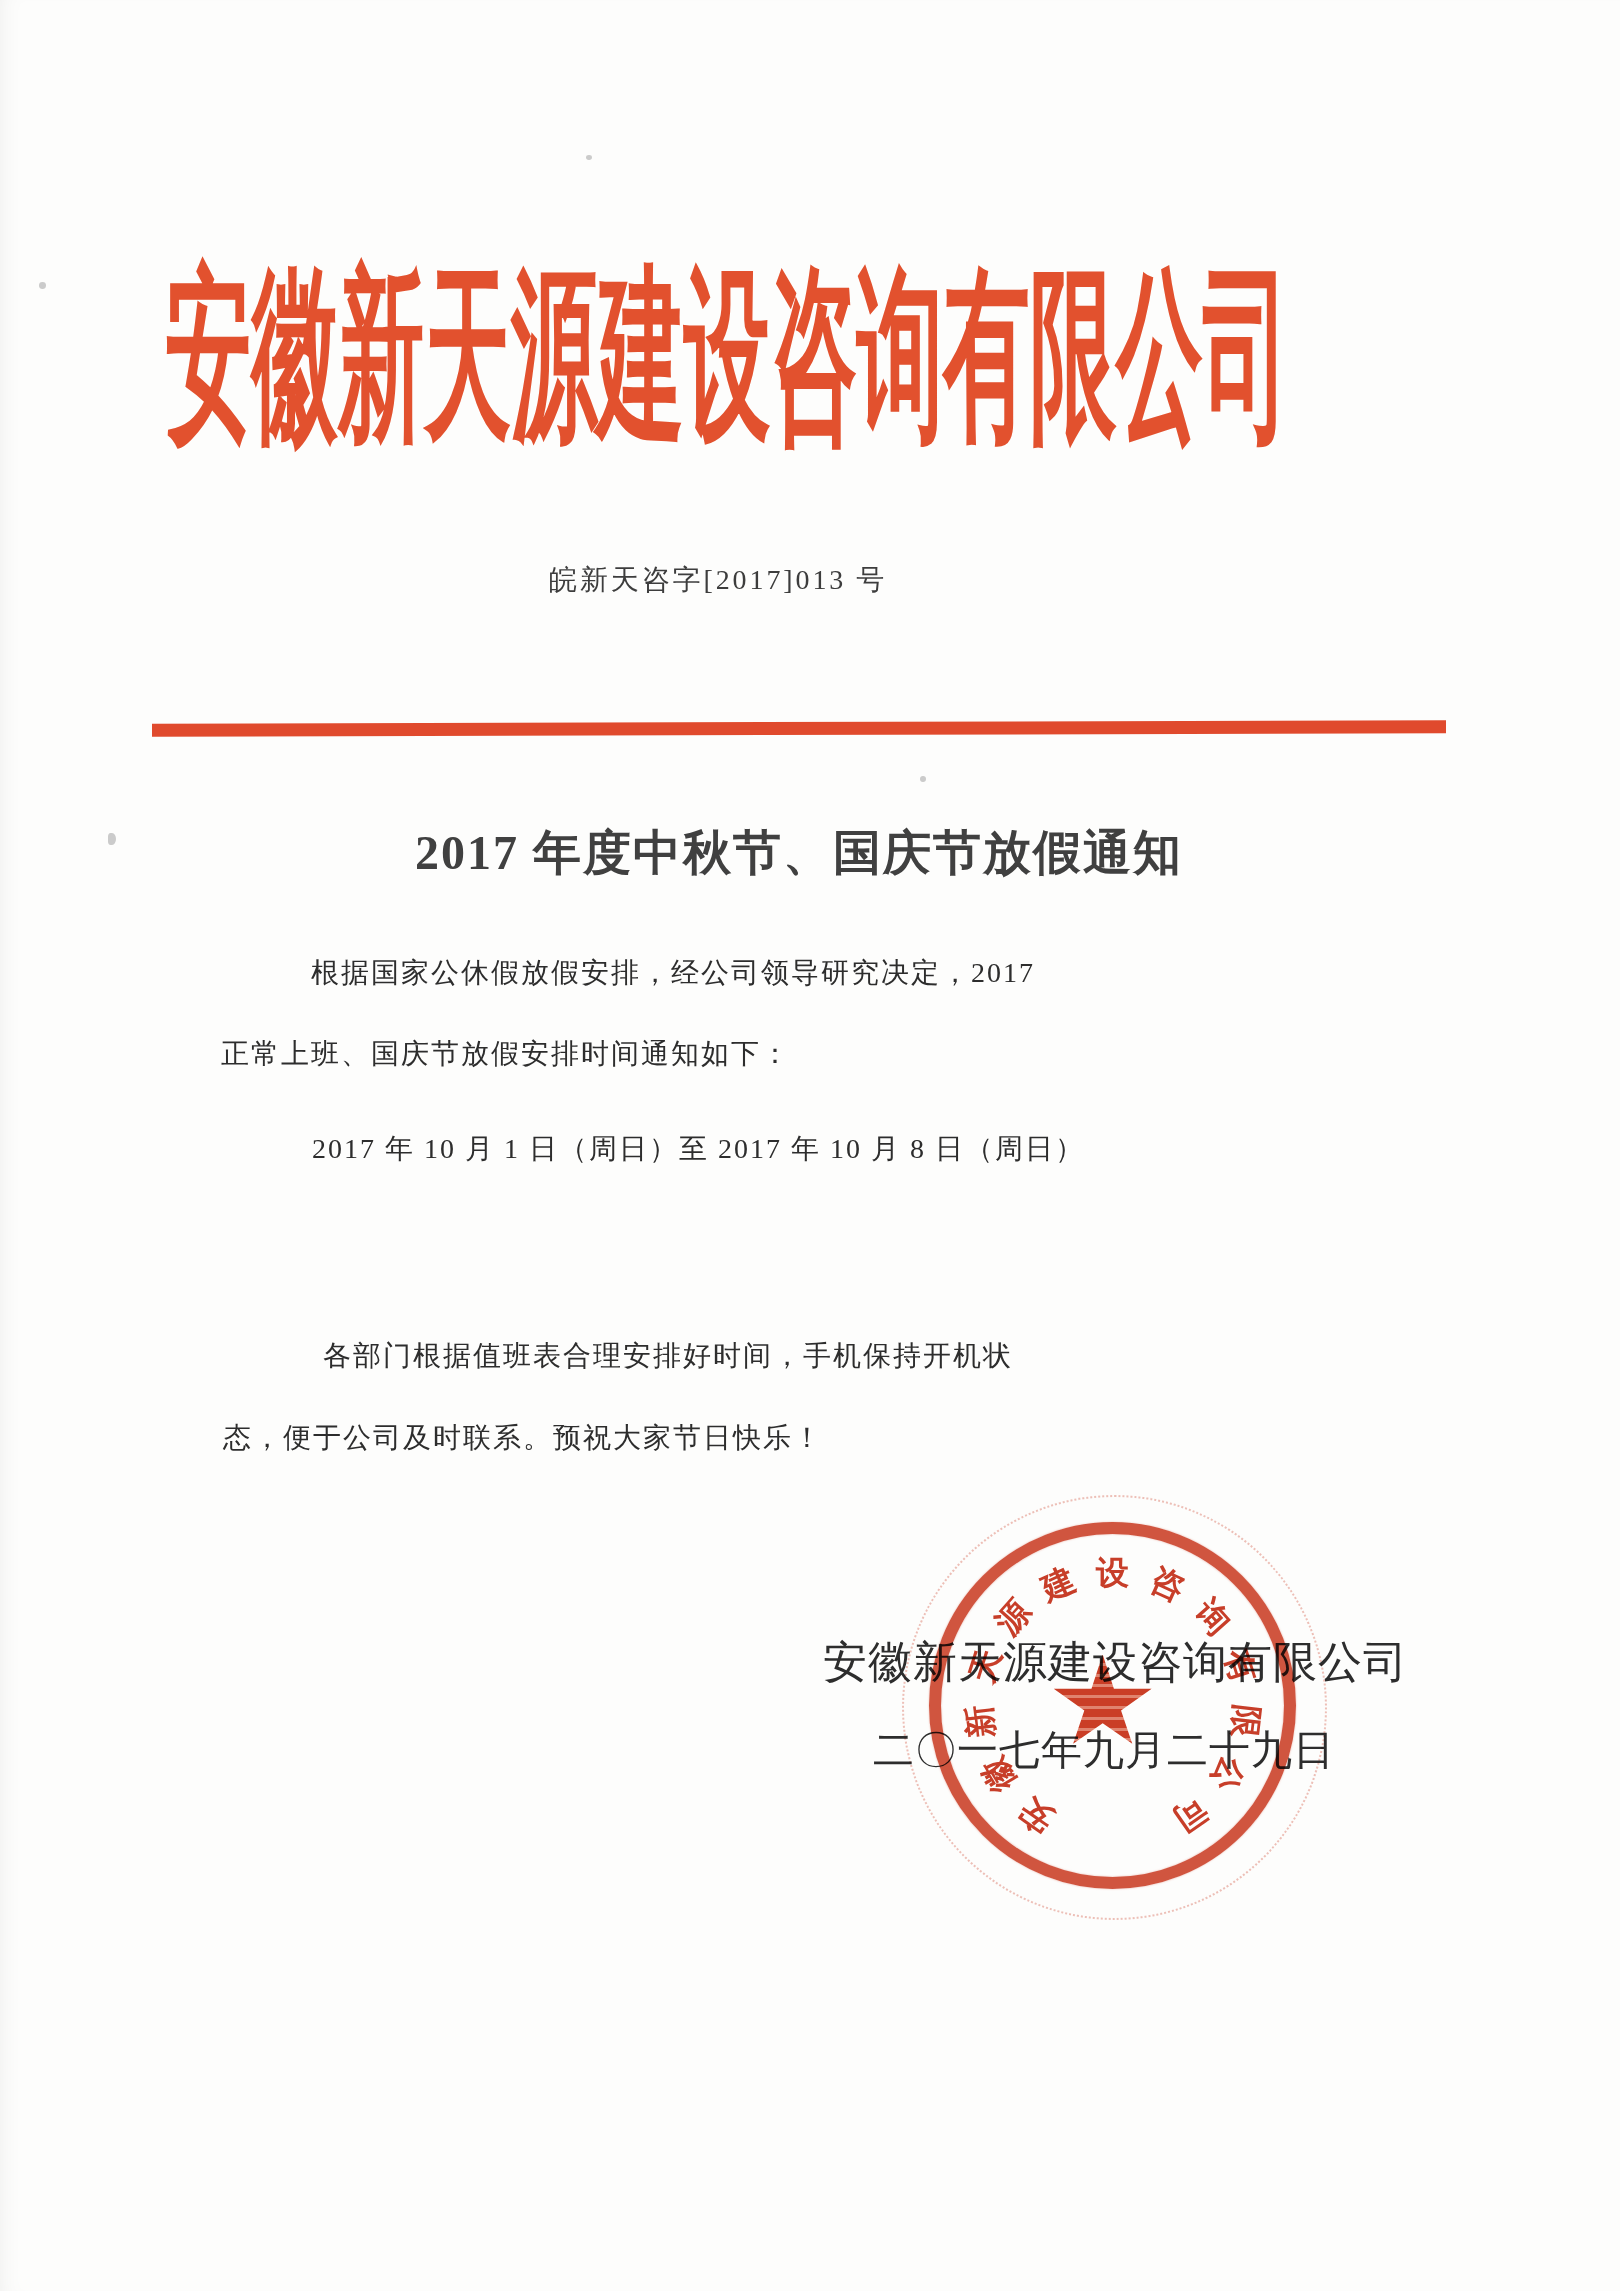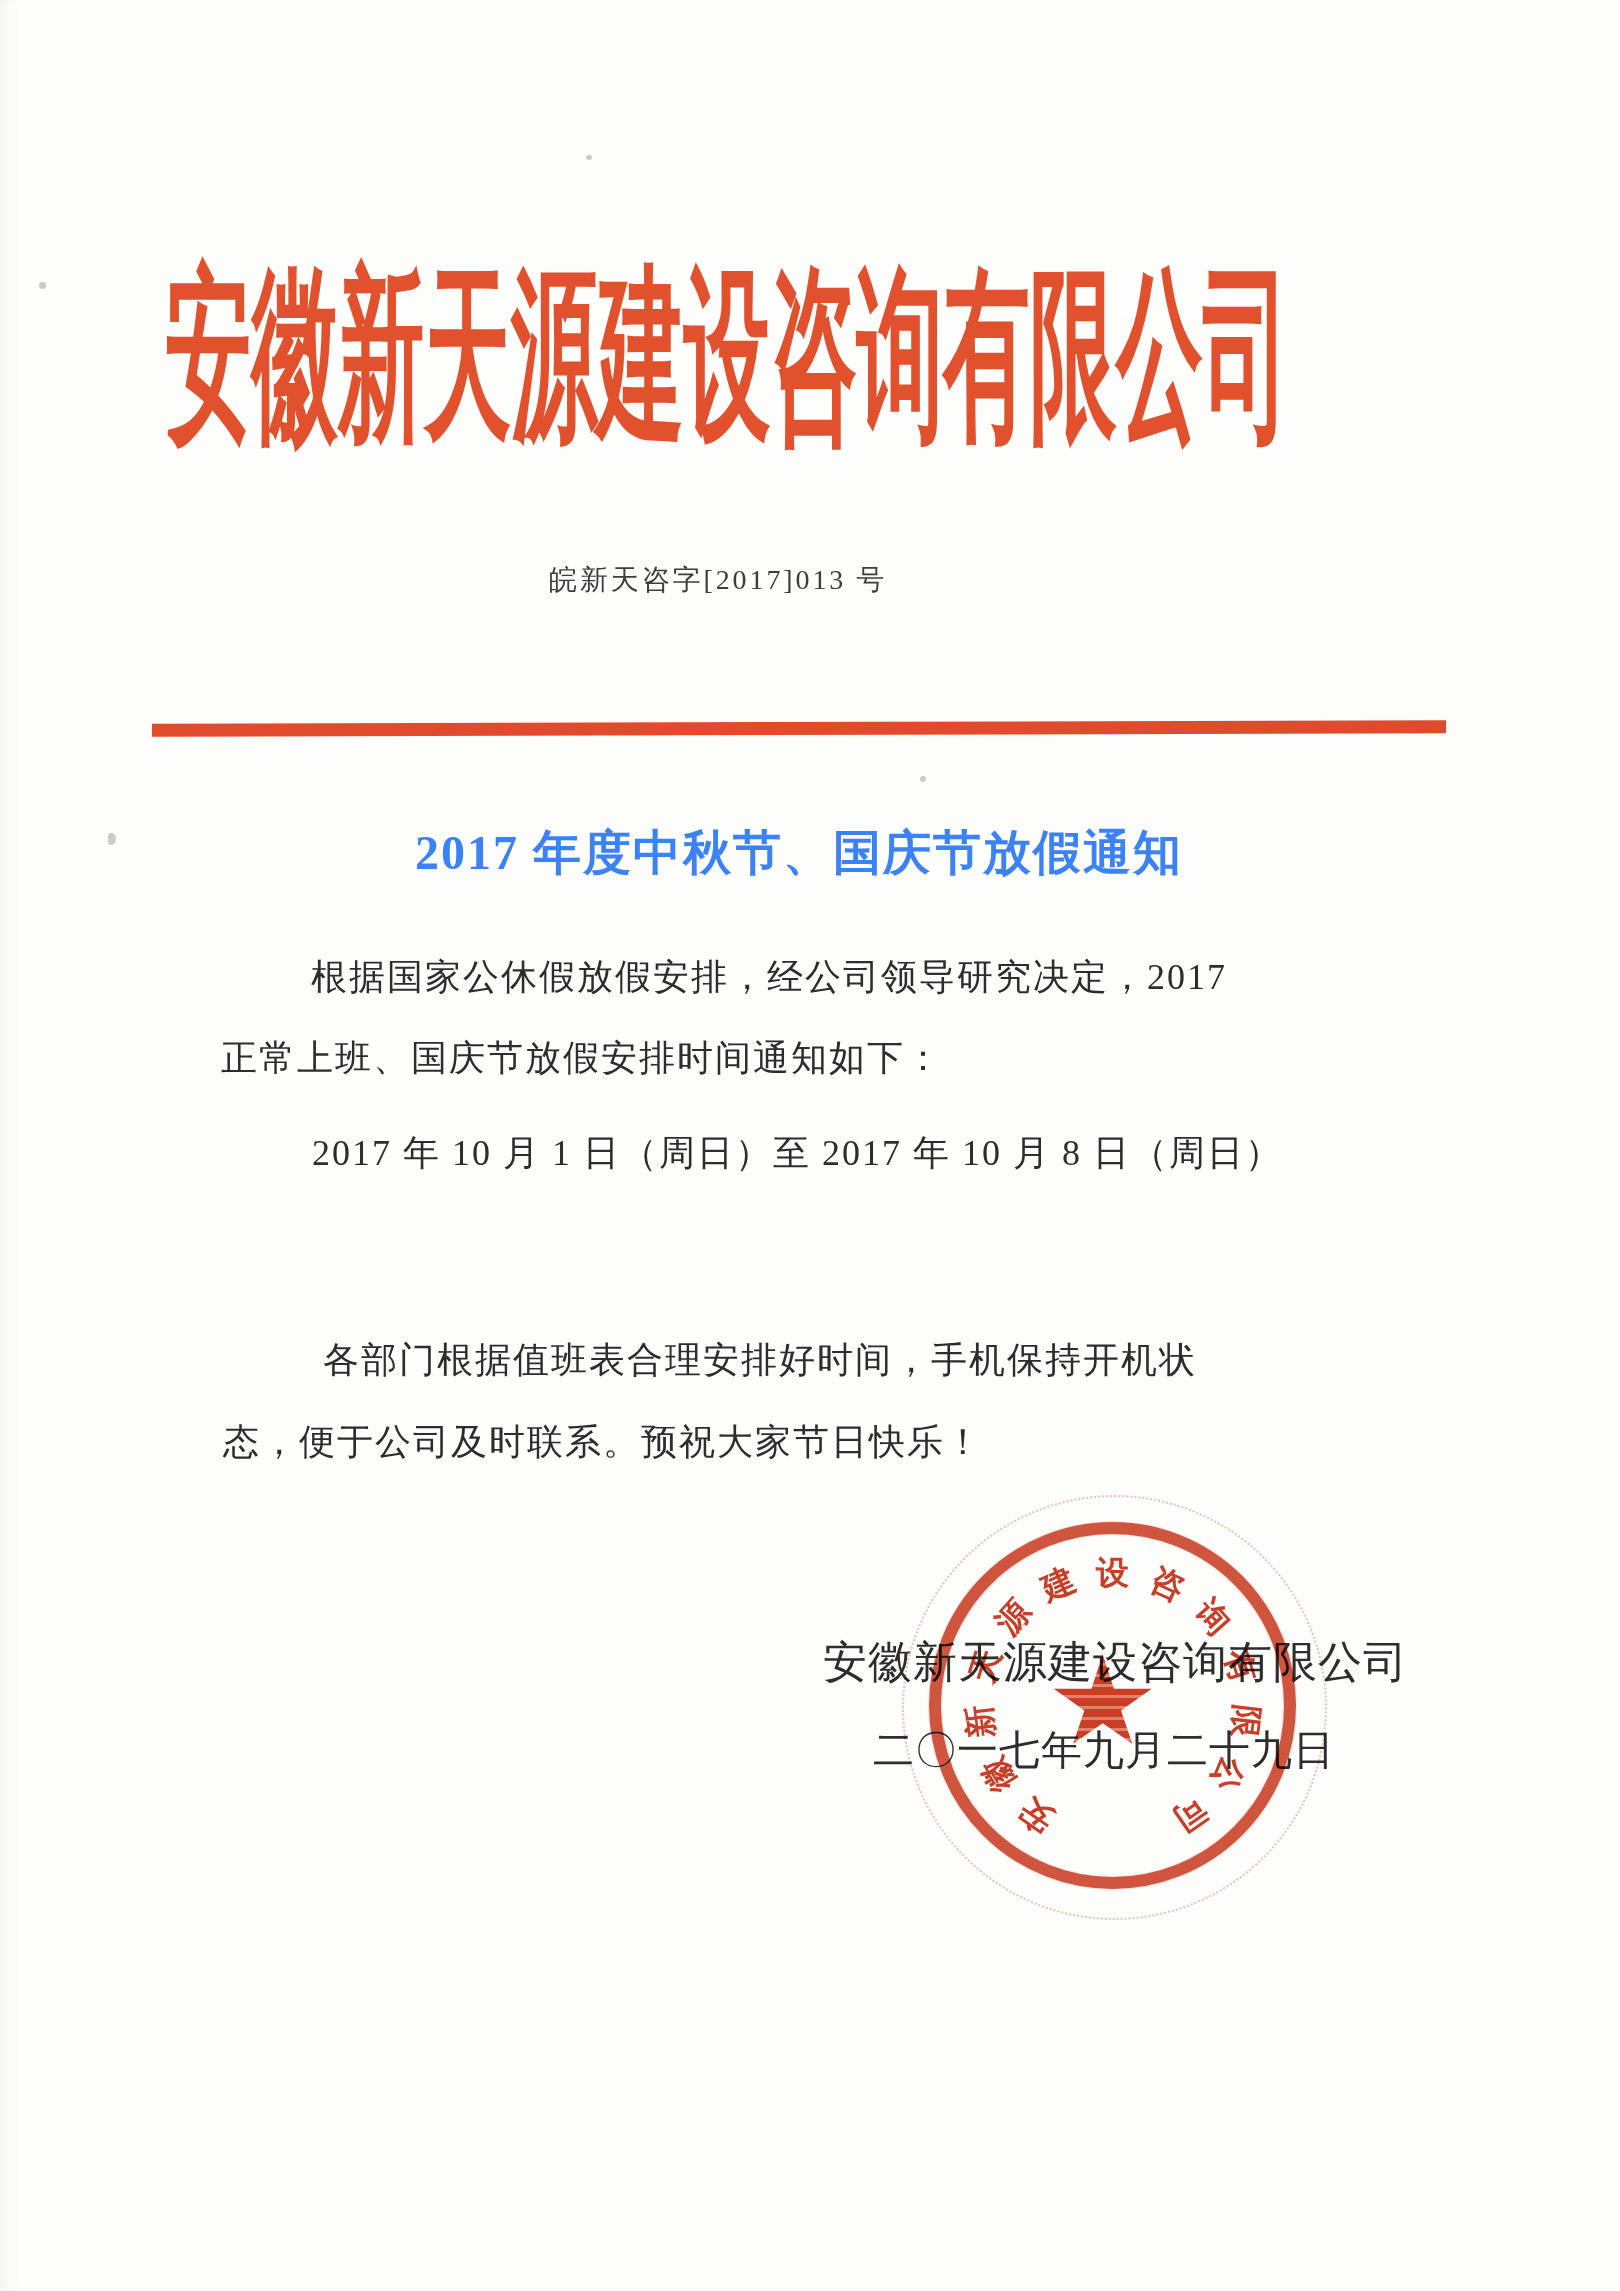--- a/index.html
+++ b/index.html
@@ -23,24 +23,24 @@
     position:absolute;left:549px;top:561px;
     font-size:28px;letter-spacing:2.9px;color:#3d3d3d;white-space:nowrap;
   }
   .red-rule{
     position:absolute;left:152px;top:722px;width:1294px;height:12.7px;
     background:#e04a2d;transform:rotate(-.15deg);
   }
   .notice-title{
     position:absolute;left:152px;top:821px;width:1294px;
     text-align:center;font-size:48px;font-weight:700;
-    letter-spacing:2px;color:#3b82f6;white-space:nowrap;
+    letter-spacing:2px;color:#404040;white-space:nowrap;
   }
   .body-line{
-    position:absolute;font-size:36px;letter-spacing:2px;
+    position:absolute;font-size:28px;letter-spacing:2px;
     color:#2d2d2d;white-space:nowrap;line-height:1.2;
   }
   .bl-1{left:311px;top:956px;}
   .bl-2{left:221px;top:1037px;}
   .bl-3{left:312px;top:1132px;text-align:right;}
   .bl-4{left:223px;top:1214px;}
   .bl-5{left:323px;top:1339px;}
   .bl-6{left:223px;top:1421px;}
   .sign-company{
     position:absolute;left:823px;top:1633px;

